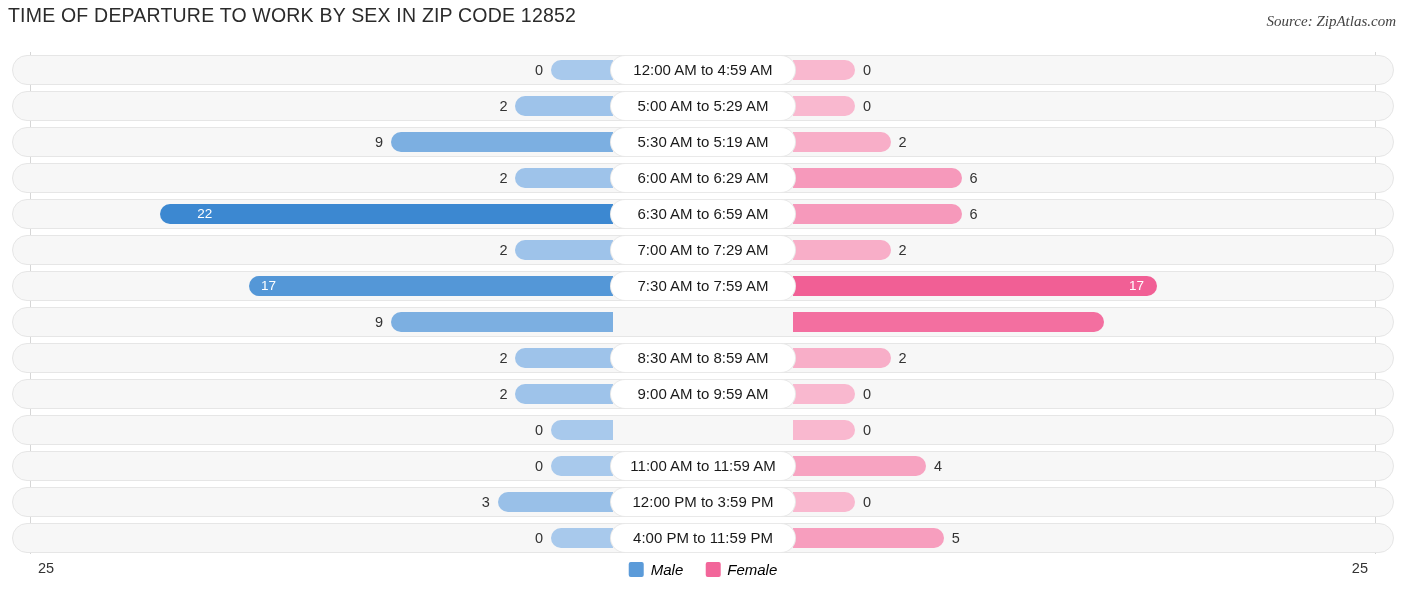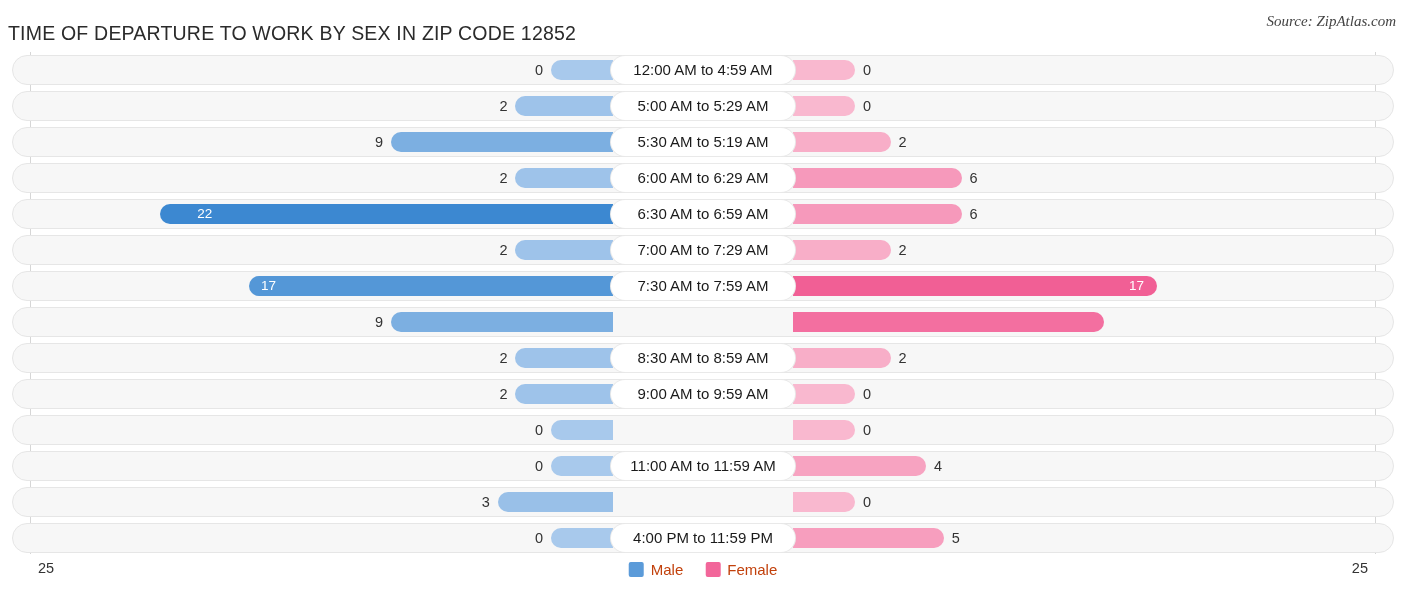--- a/index.html
+++ b/index.html
@@ -17,21 +17,21 @@
   #chart-root {
     position: relative;
     width: 1406px;
     height: 595px;
   }
 
   
   #chart-title {
     position: absolute;
     left: 8px;
-    top: 22px;
+    top: 4px;
     font-size: 19.5px;
     letter-spacing: 0.2px;
     color: #2b2b2b;
     white-space: nowrap;
   }
   #chart-source {
     position: absolute;
     right: 10px;
     top: 13px;
     font-size: 15px;
@@ -169,21 +169,22 @@
     align-items: center;
     gap: 7px;
   }
   .legend-swatch {
     width: 15px;
     height: 15px;
     border-radius: 2px;
   }
   .legend-label {
     font-size: 15px;
-    color: #c2410c;
+    color: #000000;
+    font-style: italic;
   }
 </style>
 </head>
 <body>
 
 <div id="chart-root">
 
   <div id="chart-title">TIME OF DEPARTURE TO WORK BY SEX IN ZIP CODE 12852</div>
   <div id="chart-source">Source: ZipAtlas.com</div>
 
@@ -284,20 +285,21 @@
           <div class="val" style="right: calc(50% + 160px);">0</div>
           <div class="val" style="left: calc(50% + 231.04px);">4</div>
           <div class="cat-pill">11:00 AM to 11:59 AM</div>
         </div>
         <div class="row">
           <div class="row-track"></div>
           <div class="bar bar-male" style="width: 115.28px; background: rgb(153, 192, 232);"></div>
           <div class="bar bar-female" style="width: 62px; background: rgb(249, 184, 207);"></div>
           <div class="val" style="right: calc(50% + 213.28px);">3</div>
           <div class="val" style="left: calc(50% + 160px);">0</div>
+          <div class="cat-pill">12:00 PM to 3:59 PM</div>
         </div>
         <div class="row">
           <div class="row-track"></div>
           <div class="bar bar-male" style="width: 62px; background: rgb(168, 201, 236);"></div>
           <div class="bar bar-female" style="width: 150.8px; background: rgb(247, 158, 190);"></div>
           <div class="val" style="right: calc(50% + 160px);">0</div>
           <div class="val" style="left: calc(50% + 248.8px);">5</div>
           <div class="cat-pill">4:00 PM to 11:59 PM</div>
         </div>
       </div>

